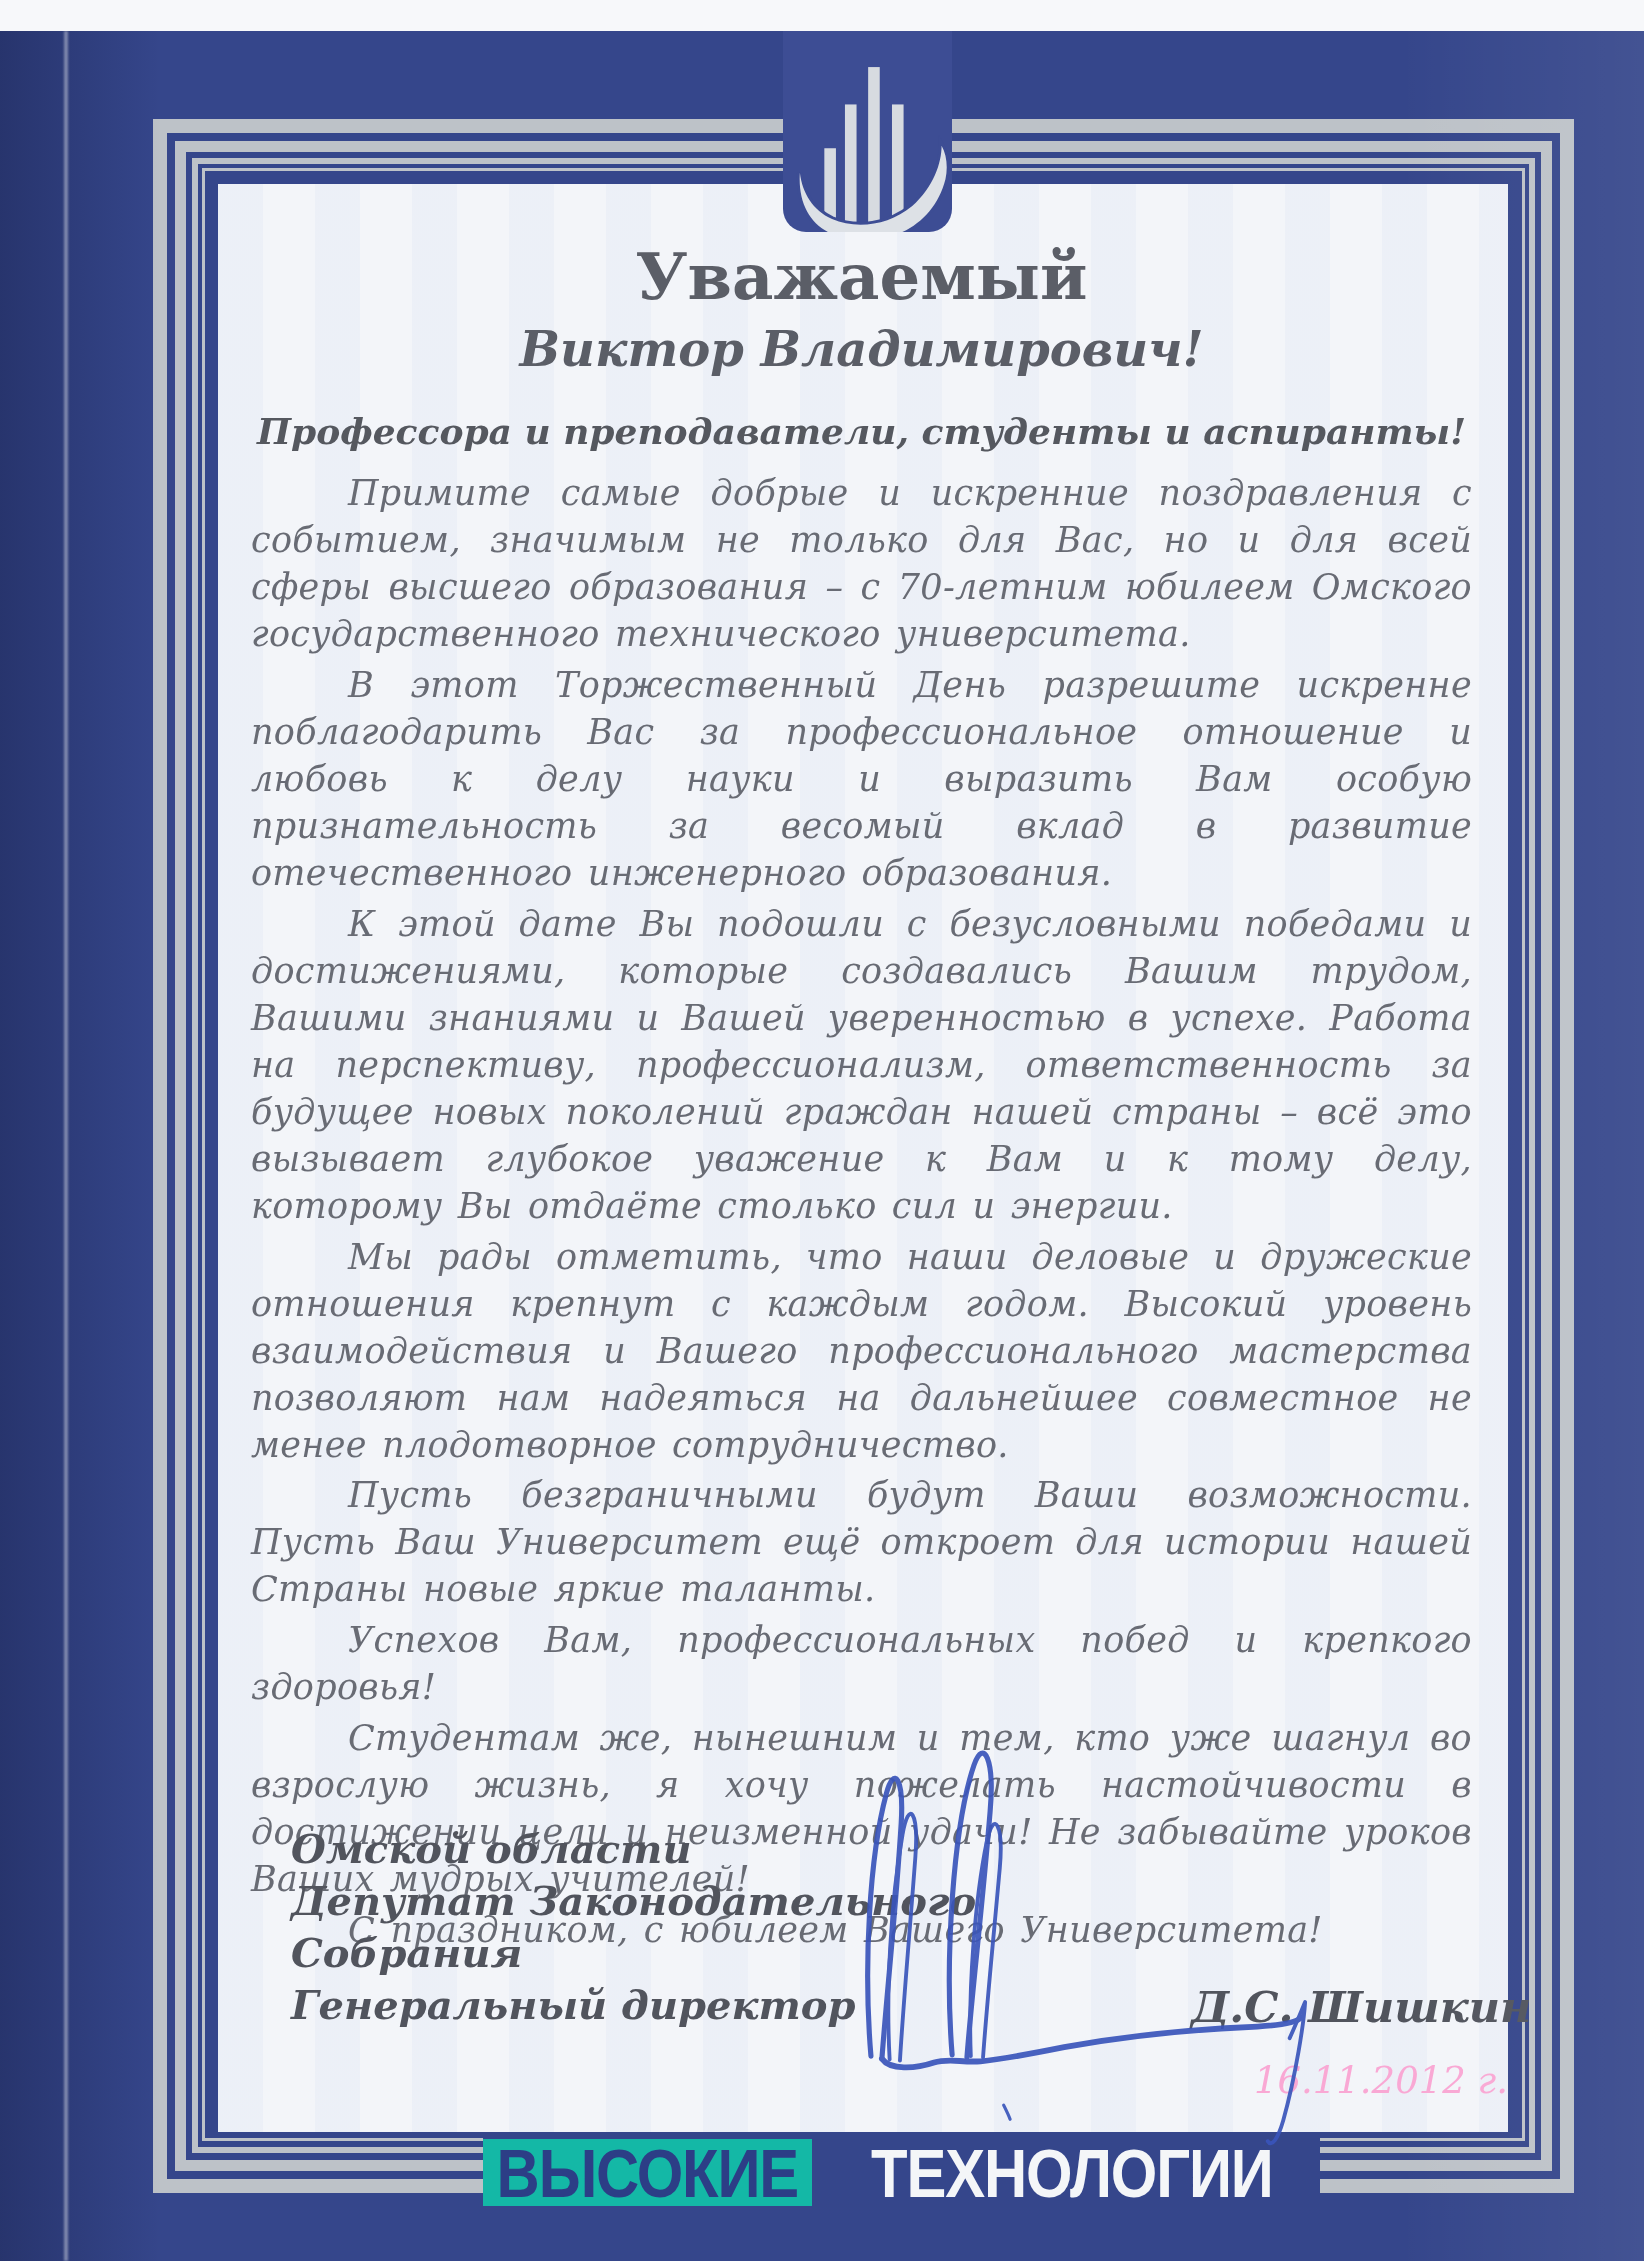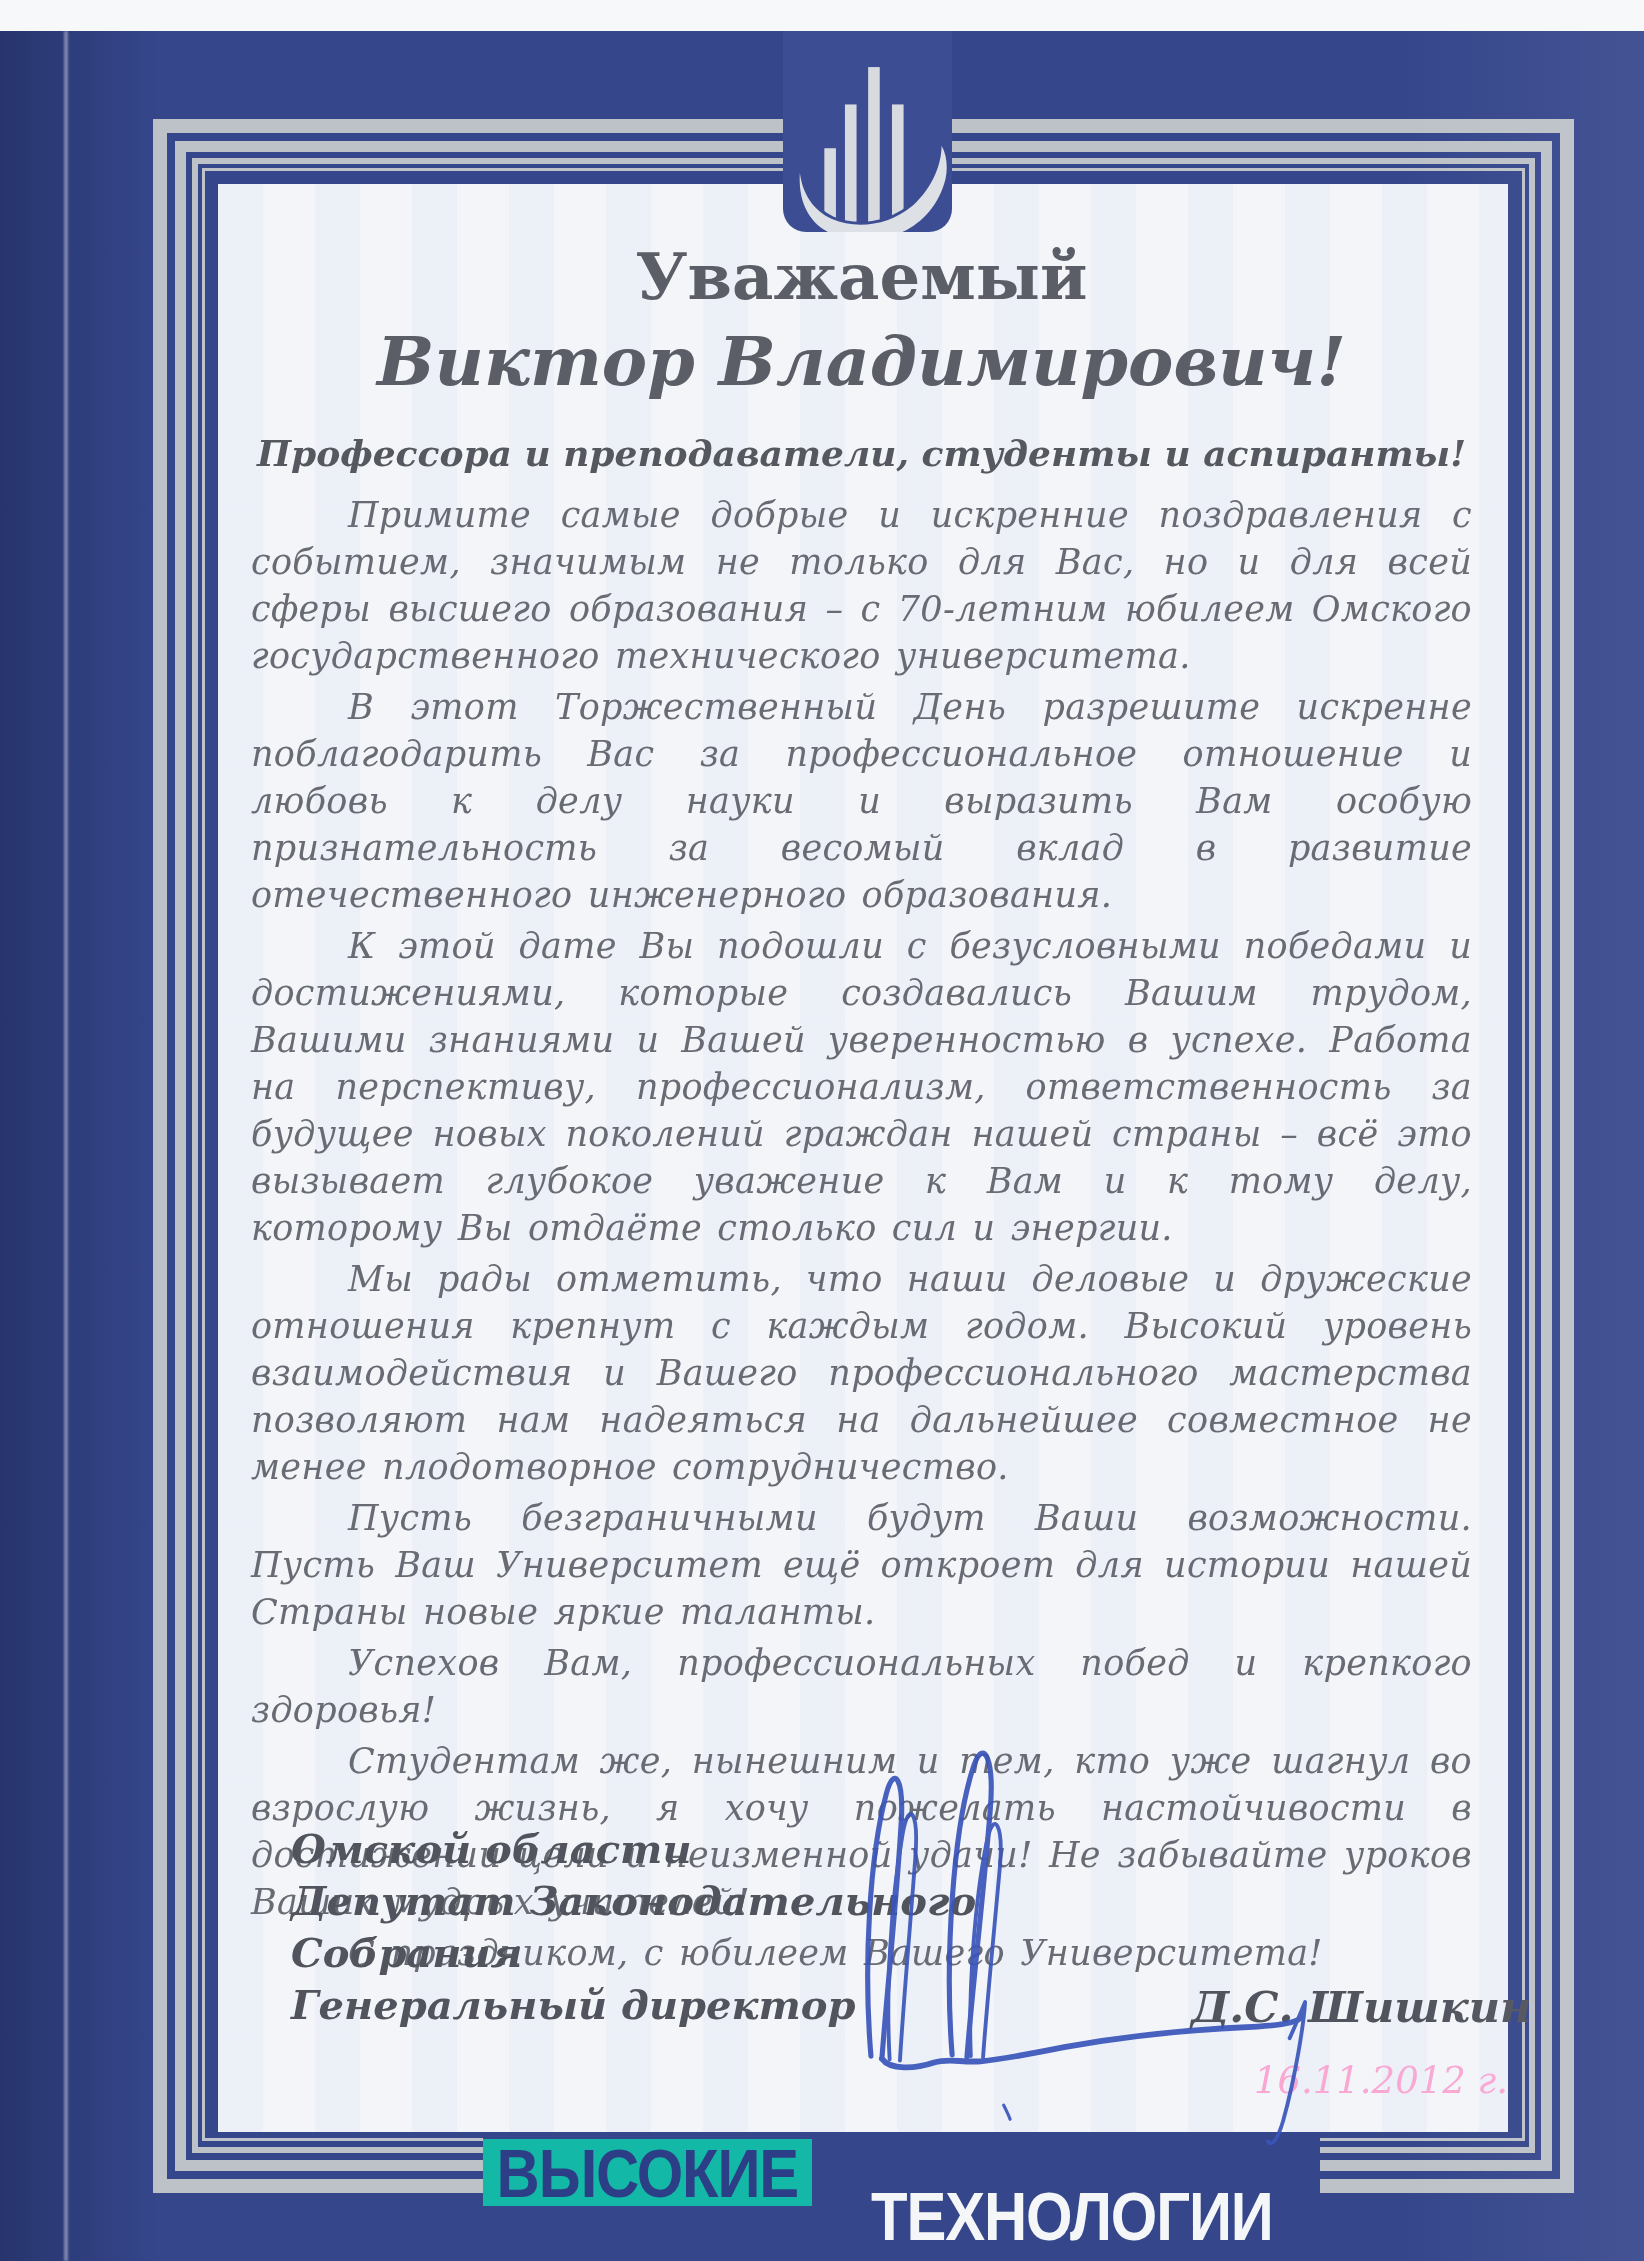--- a/index.html
+++ b/index.html
@@ -26,21 +26,21 @@
   
   .panel{position:absolute;left:218px;top:184px;width:1290px;height:1948px;
          background:#f3f5f9;
          background-image:repeating-linear-gradient(90deg,
             rgba(205,216,238,.18) 0 45px, rgba(255,255,255,0) 45px 97px);}
   .panel-inner{position:relative;width:100%;height:100%;padding:57px 36px 0 33px;}
 
   .h1{margin:0;text-align:center;font-weight:bold;
       font-size:64px;line-height:1.12;color:#5b5e67;}
   .h2{margin:10.3px 0 0 0;text-align:center;font-style:italic;font-weight:bold;
-      font-size:68px;line-height:1.12;color:#5b5e67;}
+      font-size:48px;line-height:1.12;color:#5b5e67;}
   .h3{margin:33px 0 0 0;text-align:center;font-style:italic;font-weight:bold;
       font-size:36px;line-height:1.2;color:#55585f;}
 
   .body-text{margin-top:17px;}
   .body-text p{margin:0 0 3.9px 0;font-style:italic;font-size:35px;line-height:47px;
       color:#686b74;text-align:justify;text-indent:97px;
       word-spacing:3.9px;letter-spacing:0.3px;}
 
   .signoff{position:absolute;left:291px;top:1823px;width:837px;
       font-style:italic;font-weight:bold;font-size:40px;line-height:52px;color:#51545d;}
@@ -54,21 +54,21 @@
       background:#3d4d94;border-radius:0 0 23px 23px;}
   .logo-badge svg{position:absolute;left:0;top:0;}
 
   
   .banner-mask{position:absolute;left:483px;top:2132px;width:837px;height:71px;background:#35468b;}
   .banner-box{position:absolute;left:483px;top:2139px;width:329px;height:67px;
       background:#14b8a6;display:flex;justify-content:center;}
   .banner-word{font-family:"Liberation Sans", sans-serif;font-weight:bold;font-size:68px;
       letter-spacing:-1.3px;line-height:1;}
   .banner-box .banner-word{color:#2c3e86;display:inline-block;transform:scaleX(.88);transform-origin:center;}
-  .banner-word2-wrap{position:absolute;left:871px;top:2139px;height:67px;display:flex;align-items:center;margin-top:43px;}
+  .banner-word2-wrap{position:absolute;left:871px;top:2139px;height:67px;display:flex;align-items:center;}
   .banner-word2-wrap .banner-word{color:#f4f6f8;display:inline-block;transform:scaleX(.88);transform-origin:left center;}
 
   
   .ink{position:absolute;left:0;top:0;pointer-events:none;}
 </style>
 </head>
 <body>
 
 <div class="page">
 

